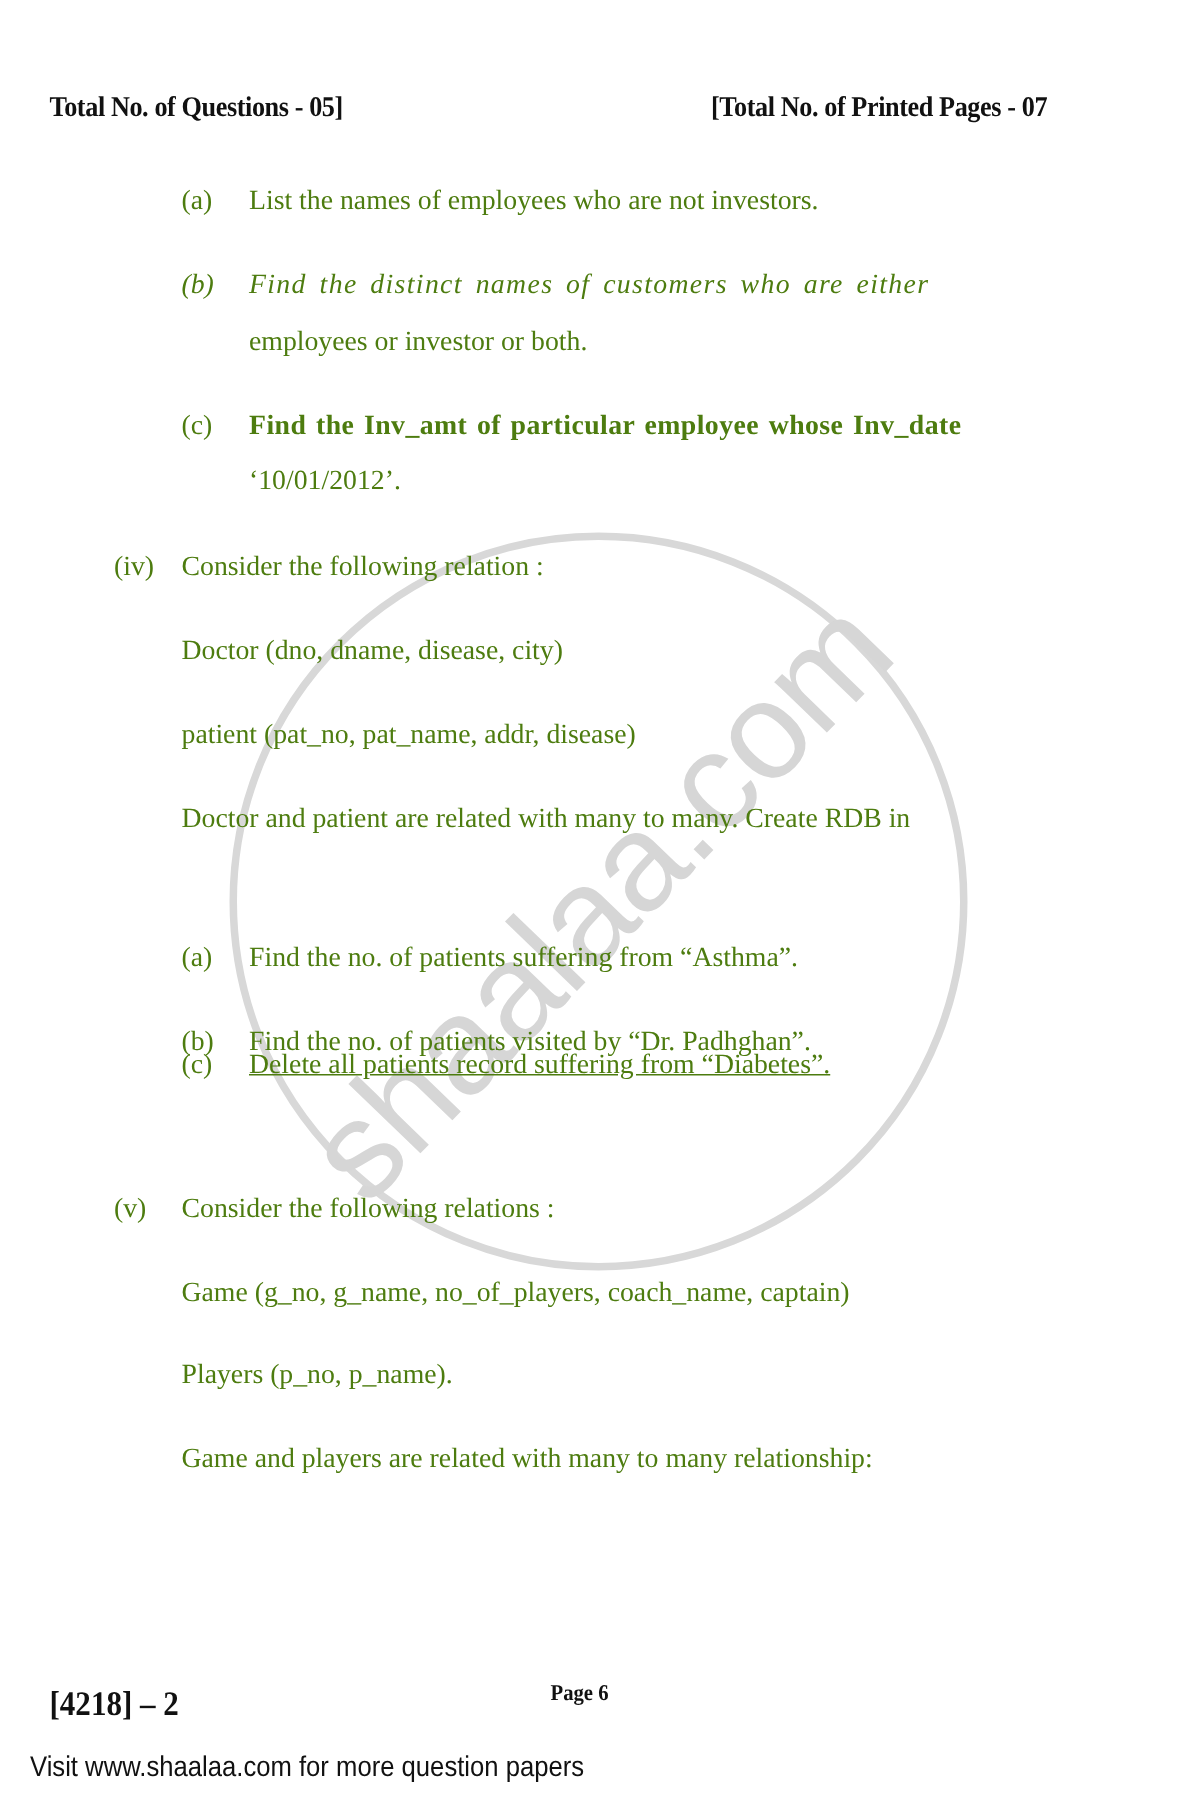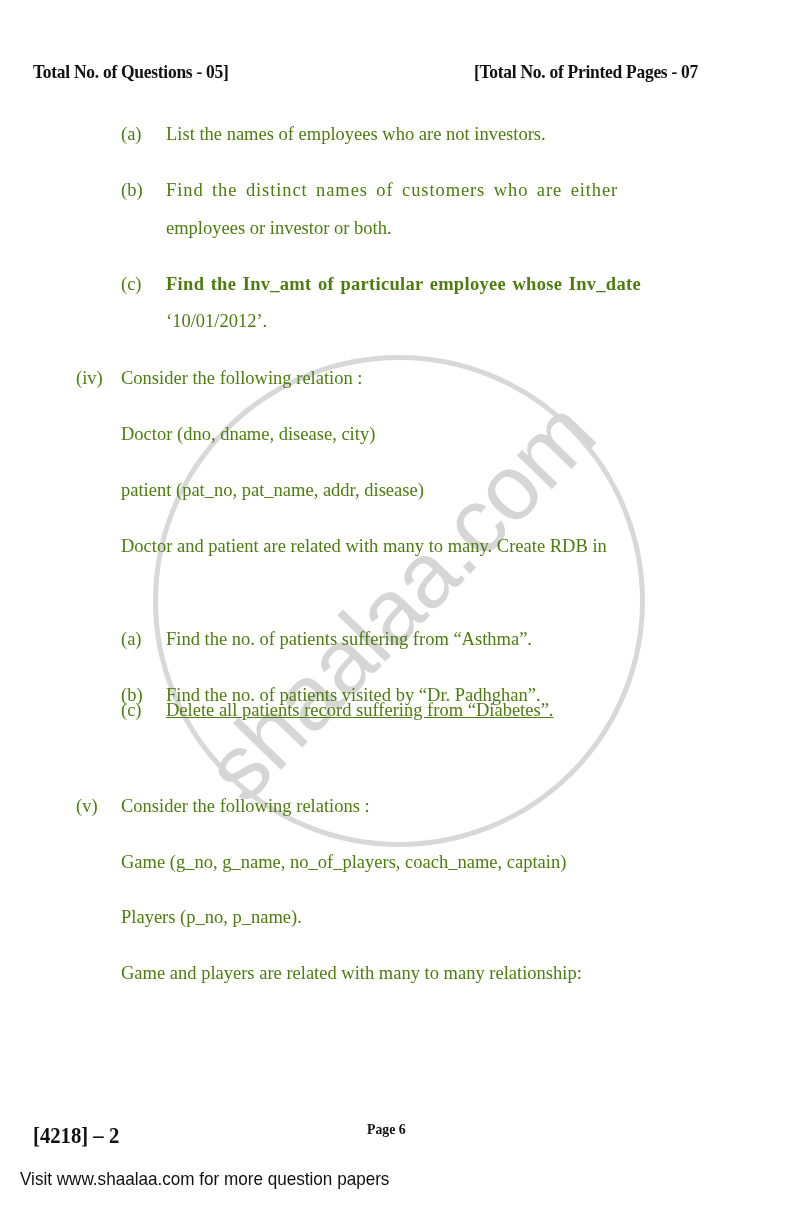--- a/index.html
+++ b/index.html
@@ -93,21 +93,21 @@
 
 <div class="content">
 
   <div class="abs hdr" style="left:33px; top:61px;">Total No. of  Questions - 05]</div>
   <div class="abs hdr" style="left:474px; top:61px;">[Total No. of Printed Pages - 07</div>
 
   <div class="abs line" style="left:121px; top:124px;">
     <span class="lbl" style="width:45px;">(a)</span><span>List the names of employees who are not investors.</span>
   </div>
 
-  <div class="abs line" style="left:121px; top:180px;">
+  <div class="abs line" style="left:121px; top:180px;font-style:italic;">
     <span class="lbl" style="width:45px;">(b)</span><span class="justify">Find the distinct names of customers who are either</span>
   </div>
   <div class="abs line" style="left:166px; top:218px;">employees or investor or both.</div>
 
   <div class="abs line" style="left:121px; top:274px;">
     <span class="lbl" style="width:45px;">(c)</span><span style="letter-spacing:0.3px; word-spacing:1.5px;font-weight:bold;">Find the Inv_amt of particular employee whose Inv_date</span>
   </div>
   <div class="abs line" style="left:166px; top:311px;">‘10/01/2012’.</div>
 
   <div class="abs line" style="left:76px; top:368px;">

